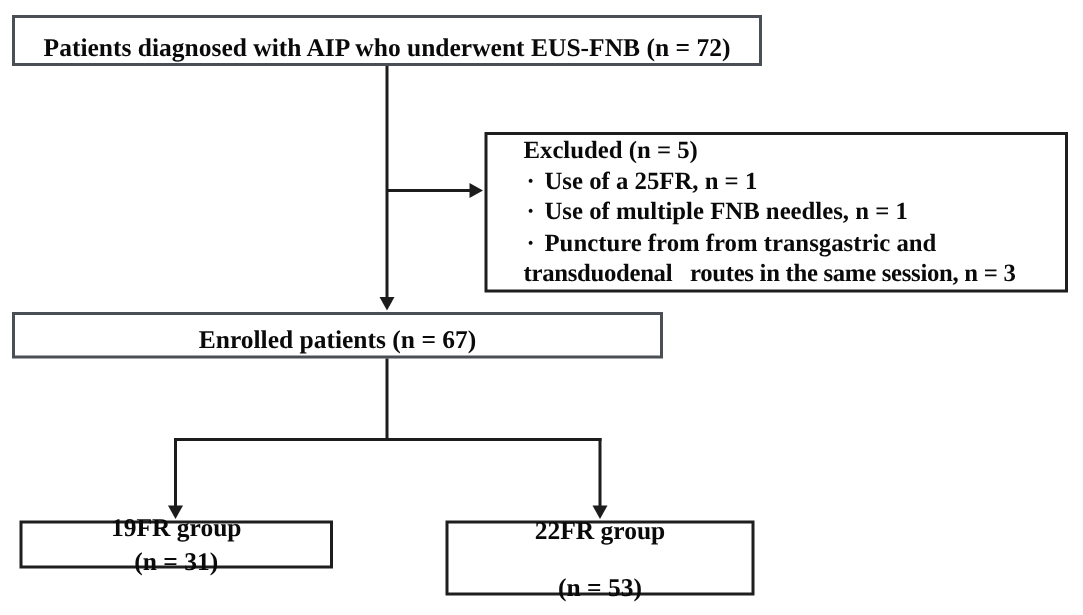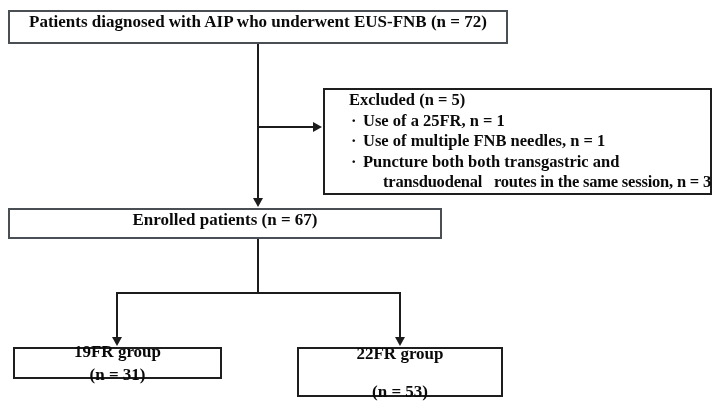--- a/index.html
+++ b/index.html
@@ -20,21 +20,21 @@
   .box {
     position: absolute;
     background: #ffffff;
     box-sizing: border-box;
     font-size: 17px;
   }
   .box-gray  { border: 2px solid #4a4e55; }
   .box-black { border: 2px solid #1e1e1e; }
   .center-text {
     display: flex;
-    align-items: flex-start;
+    align-items: flex-end;
     justify-content: center;
     text-align: center;
   }
   .two-line {
     display: flex;
     flex-direction: column;
     align-items: center;
     justify-content: center;
     text-align: center;
     line-height: 23px;
@@ -49,21 +49,21 @@
     line-height: 20.6px;
     margin-top: 12px;
   }
   .enrolled-box { left: 8px;   top: 208px; width: 434px; height: 31px; }
   .group-left   { left: 13px;  top: 347px; width: 209px; height: 32px; }
   .group-right  { left: 297px; top: 347px; width: 206px; height: 50px; gap: 15px; }
 
   .x-heading { padding-left: 24px; white-space: pre; }
   .x-item    { padding-left: 26px; white-space: pre; display: flex; }
   .x-bullet  { width: 12px; display: inline-block; }
-  .x-cont    { padding-left: 58px; white-space: pre; letter-spacing: -0.2px; font-family: Liberation Serif, serif; }
+  .x-cont    { padding-left: 24px; white-space: pre; letter-spacing: -0.2px; font-family: Liberation Serif, serif; }
 
   .line {
     position: absolute;
     background: #1c1c1c;
   }
   .arrow {
     position: absolute;
     width: 0;
     height: 0;
   }
@@ -98,21 +98,21 @@
     <div class="x-item">
       <span class="x-bullet">·</span>
       <span>Use of a 25FR, n = 1</span>
     </div>
     <div class="x-item">
       <span class="x-bullet">·</span>
       <span>Use of multiple FNB needles, n = 1</span>
     </div>
     <div class="x-item">
       <span class="x-bullet">·</span>
-      <span>Puncture both both transgastric and</span>
+      <span>Puncture from from transgastric and</span>
     </div>
     <div class="x-cont">transduodenal   routes in the same session, n = 3</div>
   </div>
 
   <div class="box box-gray enrolled-box center-text">
     <span>Enrolled patients (n = 67)</span>
   </div>
 
   <div class="line" style="left:257px; top:239px; width:2px; height:55px;"></div>
 

